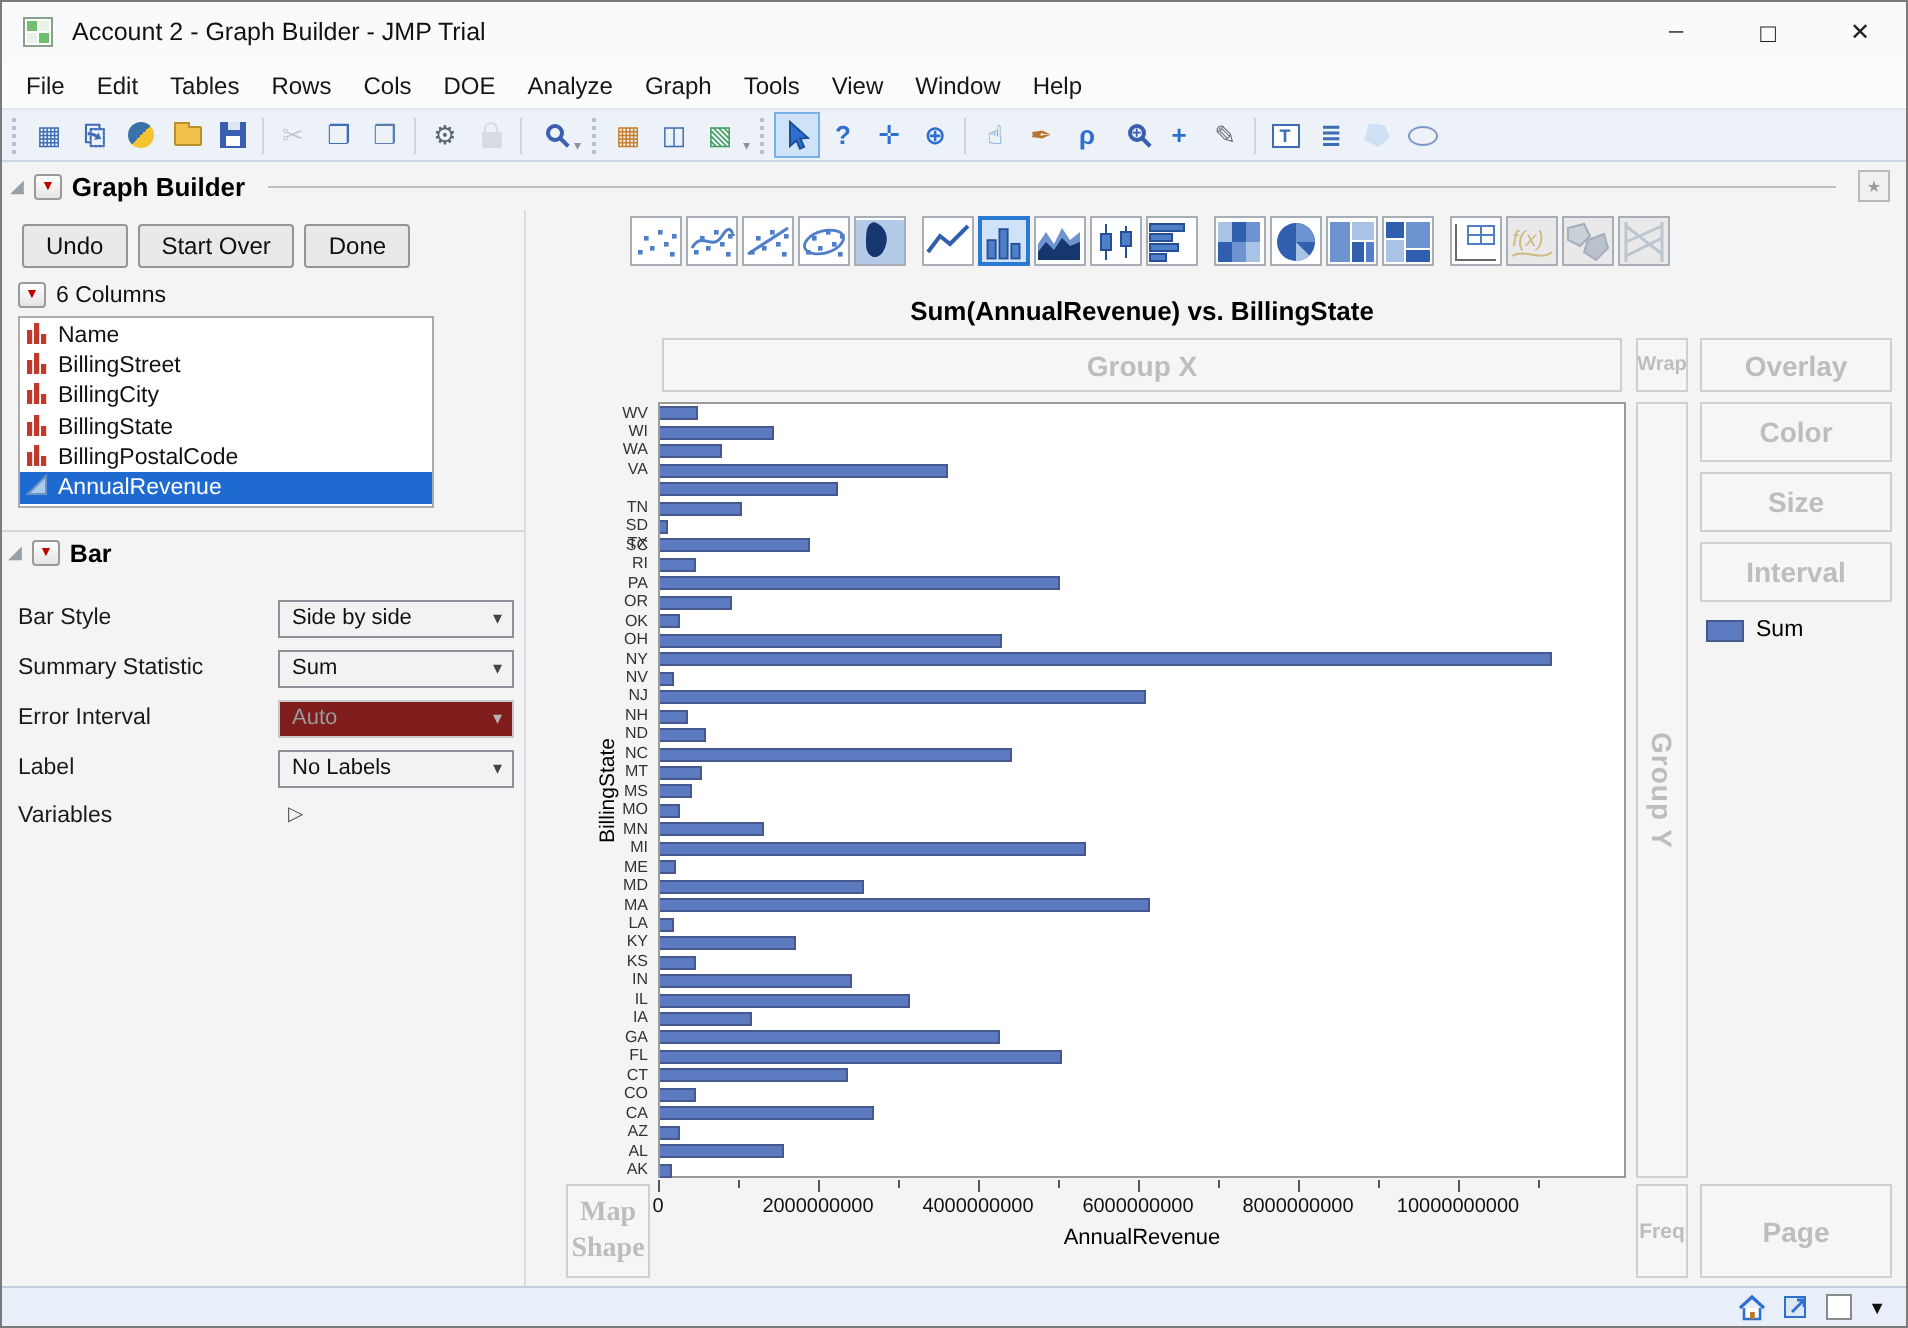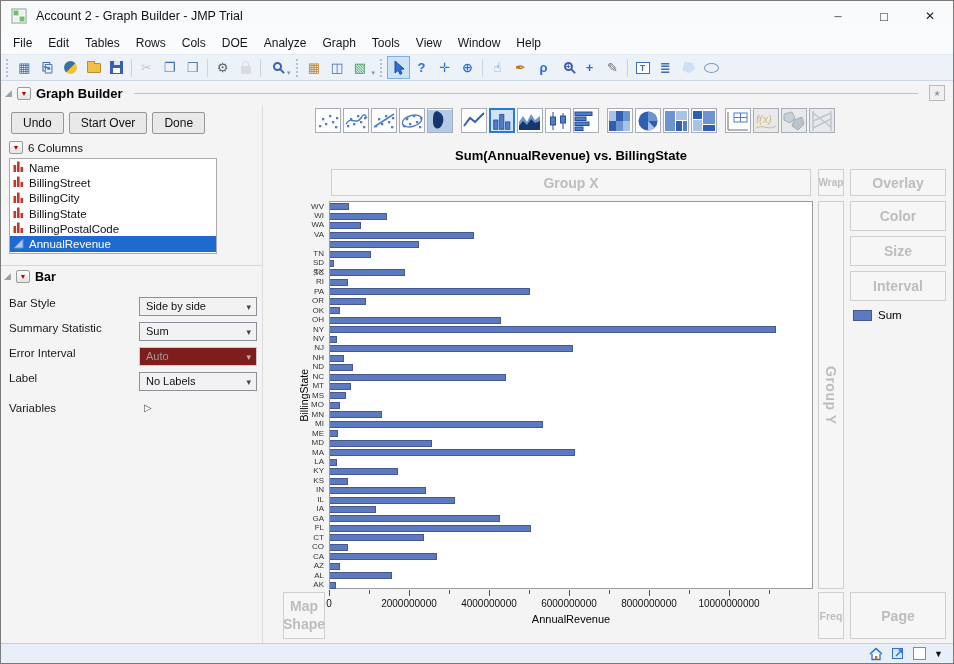--- a/index.html
+++ b/index.html
@@ -54,21 +54,21 @@
   
   .cpanel{width:262px;flex:0 0 262px;border-right:1px solid #dcdcdc;padding:2px 0 0 8px;}
   .btnrow{display:flex;gap:5px;margin:5px 0 7px 2px;}
   .gbbtn{font-size:12px;color:#111;background:#e9e9e9;border:1px solid #969696;border-radius:2px;padding:2px 11px;height:22px;}
   .colhdr{display:flex;align-items:center;gap:5px;font-size:11.5px;color:#111;margin:3px 0 4px 0;}
   .collist{width:208px;background:#fff;border:1px solid #ababab;padding:1px 0;}
   .colitem{display:flex;align-items:center;gap:5px;height:15.3px;padding-left:3px;font-size:11.5px;color:#111;}
   .colitem.sel{background:#1e6ad1;color:#fff;}
   .barhdr{display:flex;align-items:center;gap:5px;margin:11px 0 9px -8px;padding:4px 0 4px 3px;border-top:1px solid #d6d6d6;}
   .barhdr b{font-size:12.5px;}
-  .frow{display:flex;height:25px;}
+  .frow{display:flex;align-items:center;height:25px;}
   .flabel{width:130px;font-size:11.5px;color:#1a1a1a;}
   .fsel{width:118px;height:19px;background:#f2f2f2;border:1px solid #8a9199;display:flex;align-items:center;justify-content:space-between;padding:0 5px 0 6px;font-size:11px;color:#111;}
   .fsel .caret::before{content:"▾";color:#444;font-size:9px;}
   .fsel.dis{color:#9a9a9a;border-color:#c6cacf;background:#7f1d1d;}
   .fsel.dis .caret::before{color:#b5b5b5;}
   .varrow{display:flex;align-items:center;height:22px;}
   .vexp{margin-left:5px;color:#555;font-size:10px;}
   .vexp::before{content:"▷";}
   
   .garea{flex:1;position:relative;background:#f4f4f5;}
@@ -79,21 +79,21 @@
   .ci.selci{border:2px solid #2a7ad4;background:#cfe2f7;}
   .gtitle{position:absolute;left:66px;top:43px;width:484px;text-align:center;font-weight:bold;font-size:13px;color:#000;}
   .zone{position:absolute;border:1px solid #cfcfcf;background:#f6f6f7;color:#bdbdbd;font-weight:bold;font-size:14px;display:flex;align-items:center;justify-content:center;text-align:center;}
   .zx{left:68px;top:64px;width:480px;height:27px;}
   .zwrap{left:555px;top:64px;width:26px;height:27px;font-size:10px;}
   .zoverlay{left:587px;top:64px;width:96px;height:27px;}
   .zcolor{left:587px;top:96px;width:96px;height:30px;}
   .zsize{left:587px;top:131px;width:96px;height:30px;}
   .zinterval{left:587px;top:166px;width:96px;height:30px;}
   .zgy{left:555px;top:96px;width:26px;height:388px;}
-  .zmap{left:20px;top:487px;width:42px;height:47px;line-height:1.25;padding:0 14px;}
+  .zmap{left:20px;top:487px;width:42px;height:47px;line-height:1.25;padding:0 14px;font-family:Liberation Serif, serif;}
   .zfreq{left:555px;top:487px;width:26px;height:47px;font-size:10.5px;}
   .zpage{left:587px;top:487px;width:96px;height:47px;}
   .vtext{writing-mode:vertical-rl;letter-spacing:0.5px;}
   .legend{position:absolute;left:590px;top:204px;display:flex;align-items:center;gap:6px;font-size:11.5px;color:#000;}
   .lsw{width:19px;height:11px;border:1px solid #46588f;}
   .ylabtitle{position:absolute;left:34px;top:96px;width:14px;height:388px;display:flex;align-items:center;justify-content:center;}
   .ylabtitle span{writing-mode:vertical-rl;transform:rotate(180deg);font-size:10.5px;color:#000;}
   .ylabels{position:absolute;left:30px;top:96px;width:34px;height:388px;}
   .ylabels div{position:absolute;right:3px;font-size:8px;line-height:9px;color:#333;}
   .plot{position:absolute;left:66px;top:96px;width:484px;height:388px;background:#fff;border:1px solid #9a9a9a;}

